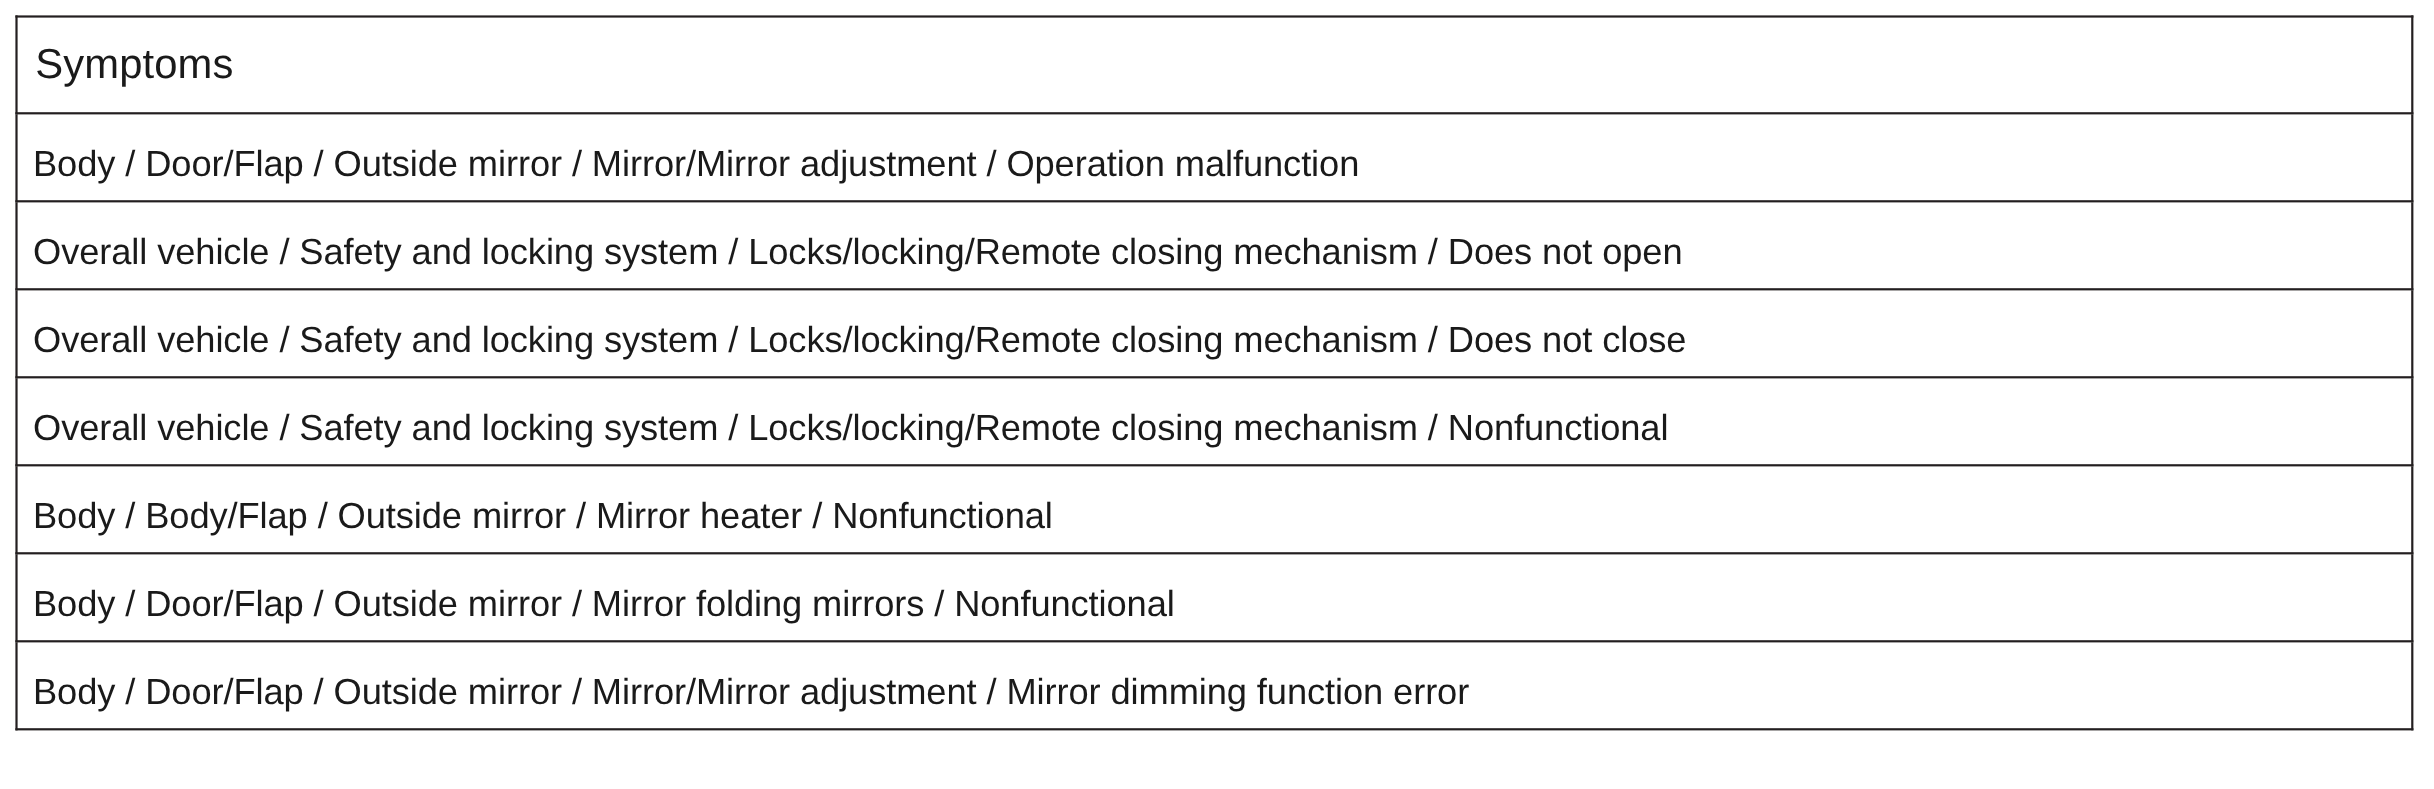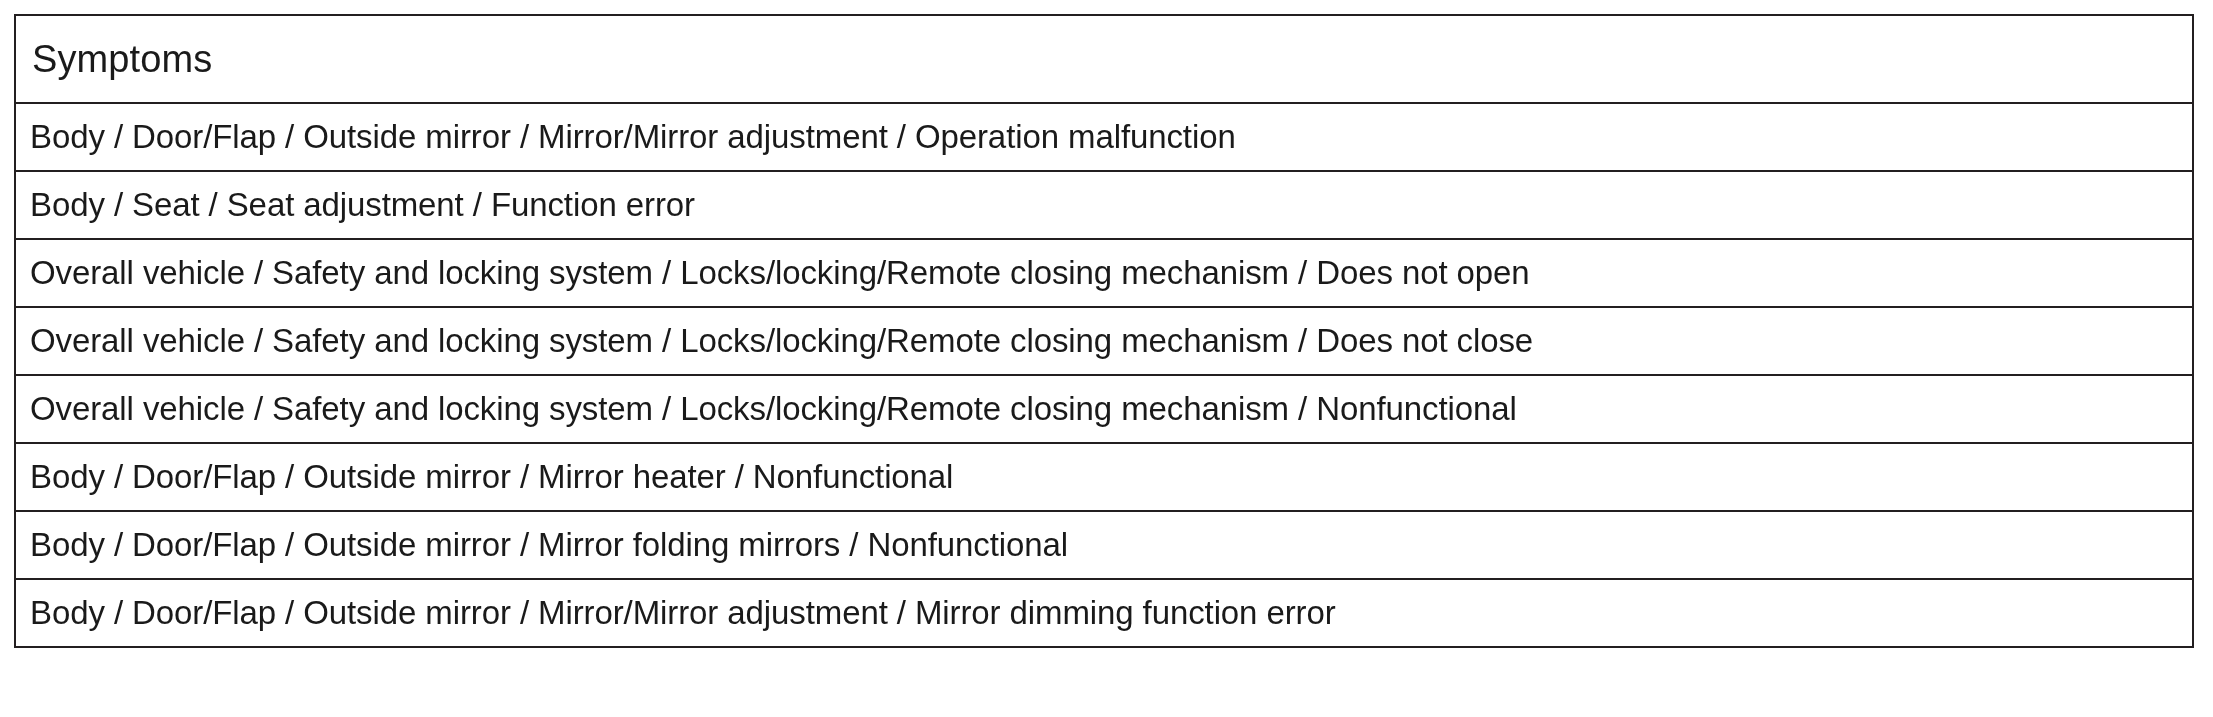--- a/index.html
+++ b/index.html
@@ -46,21 +46,21 @@
   }
   .symptoms-table thead th.header-cell {
     height: 86px;
     padding: 0 0 0 16px;
     font-size: 38px;
     line-height: 86px;
     letter-spacing: 0.1px;
   }
   .symptoms-table tbody td.row-cell {
     height: 66px;
-    padding: 0 0 0 14px;
+    padding: 12px 0 0 14px;
     font-size: 33px;
     line-height: 66px;
     letter-spacing: -0.1px;
     border-radius: 27px;
   }
 </style>
 </head>
 <body>
 
 <div class="page">
@@ -71,33 +71,30 @@
     <thead>
       <tr>
         <th class="header-cell">Symptoms</th>
       </tr>
     </thead>
     <tbody>
       <tr>
         <td class="row-cell">Body / Door/Flap / Outside mirror / Mirror/Mirror adjustment / Operation malfunction</td>
       </tr>
       <tr>
-        <td class="row-cell">Body / Seat / Seat adjustment / Function error</td>
-      </tr>
-      <tr>
         <td class="row-cell">Overall vehicle / Safety and locking system / Locks/locking/Remote closing mechanism / Does not open</td>
       </tr>
       <tr>
         <td class="row-cell">Overall vehicle / Safety and locking system / Locks/locking/Remote closing mechanism / Does not close</td>
       </tr>
       <tr>
         <td class="row-cell">Overall vehicle / Safety and locking system / Locks/locking/Remote closing mechanism / Nonfunctional</td>
       </tr>
       <tr>
-        <td class="row-cell">Body / Door/Flap / Outside mirror / Mirror heater / Nonfunctional</td>
+        <td class="row-cell">Body / Body/Flap / Outside mirror / Mirror heater / Nonfunctional</td>
       </tr>
       <tr>
         <td class="row-cell">Body / Door/Flap / Outside mirror / Mirror folding mirrors / Nonfunctional</td>
       </tr>
       <tr>
         <td class="row-cell">Body / Door/Flap / Outside mirror / Mirror/Mirror adjustment / Mirror dimming function error</td>
       </tr>
     </tbody>
   </table>
 </div>

